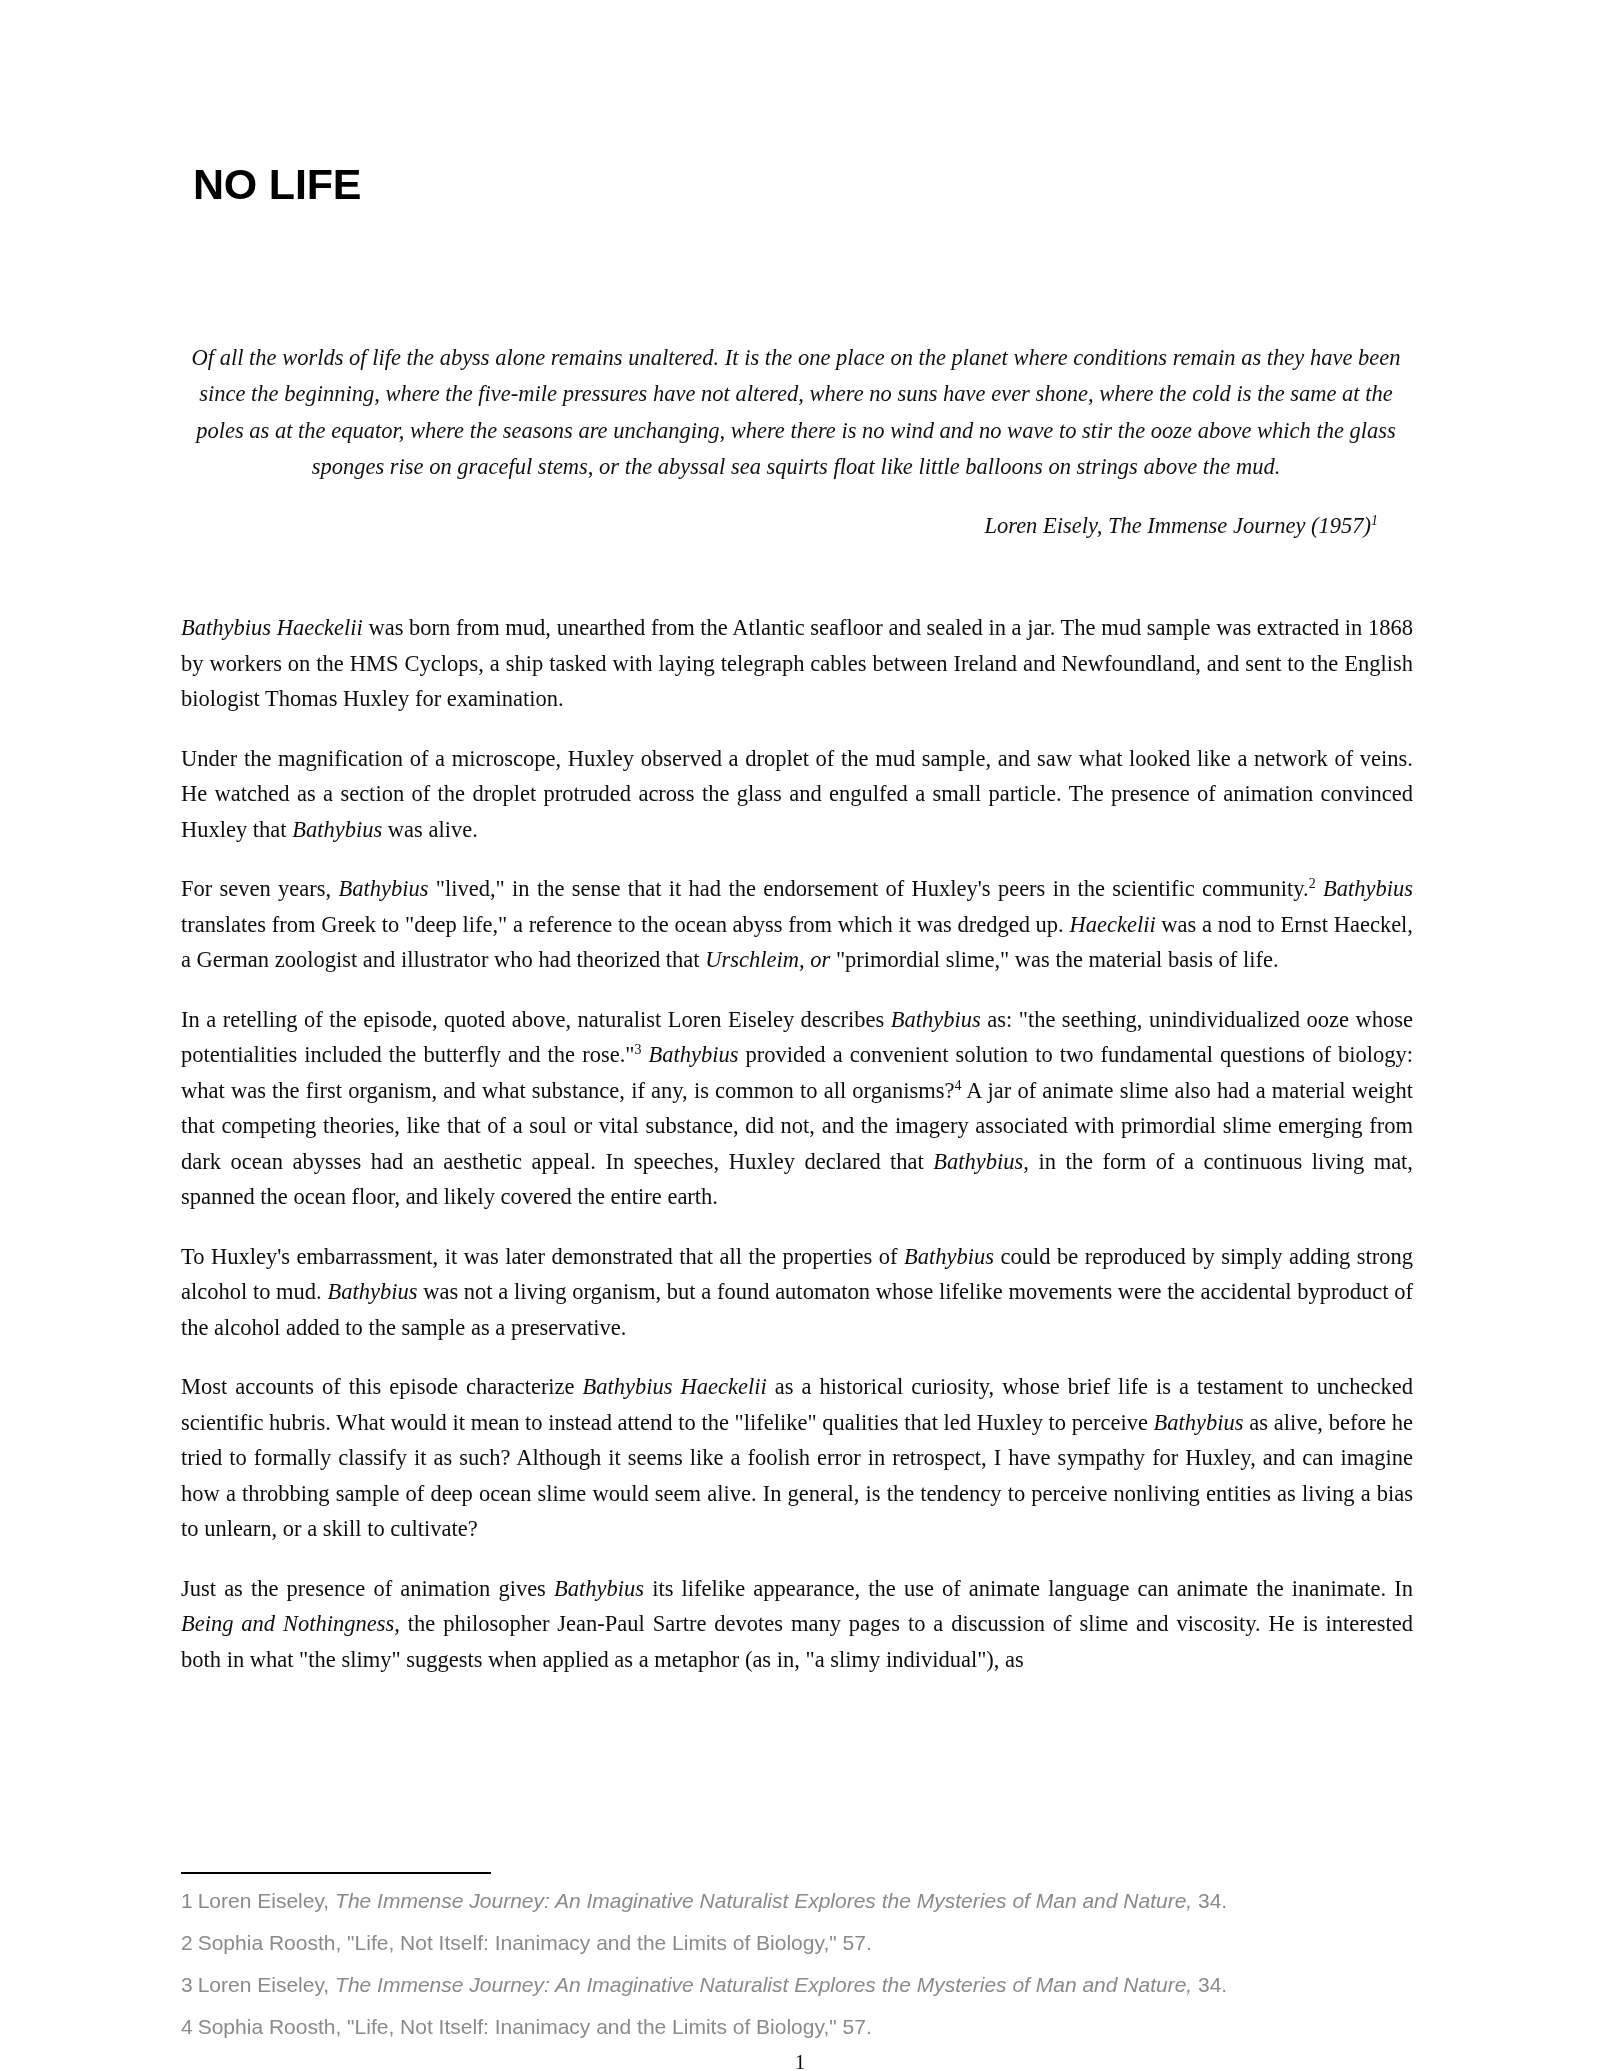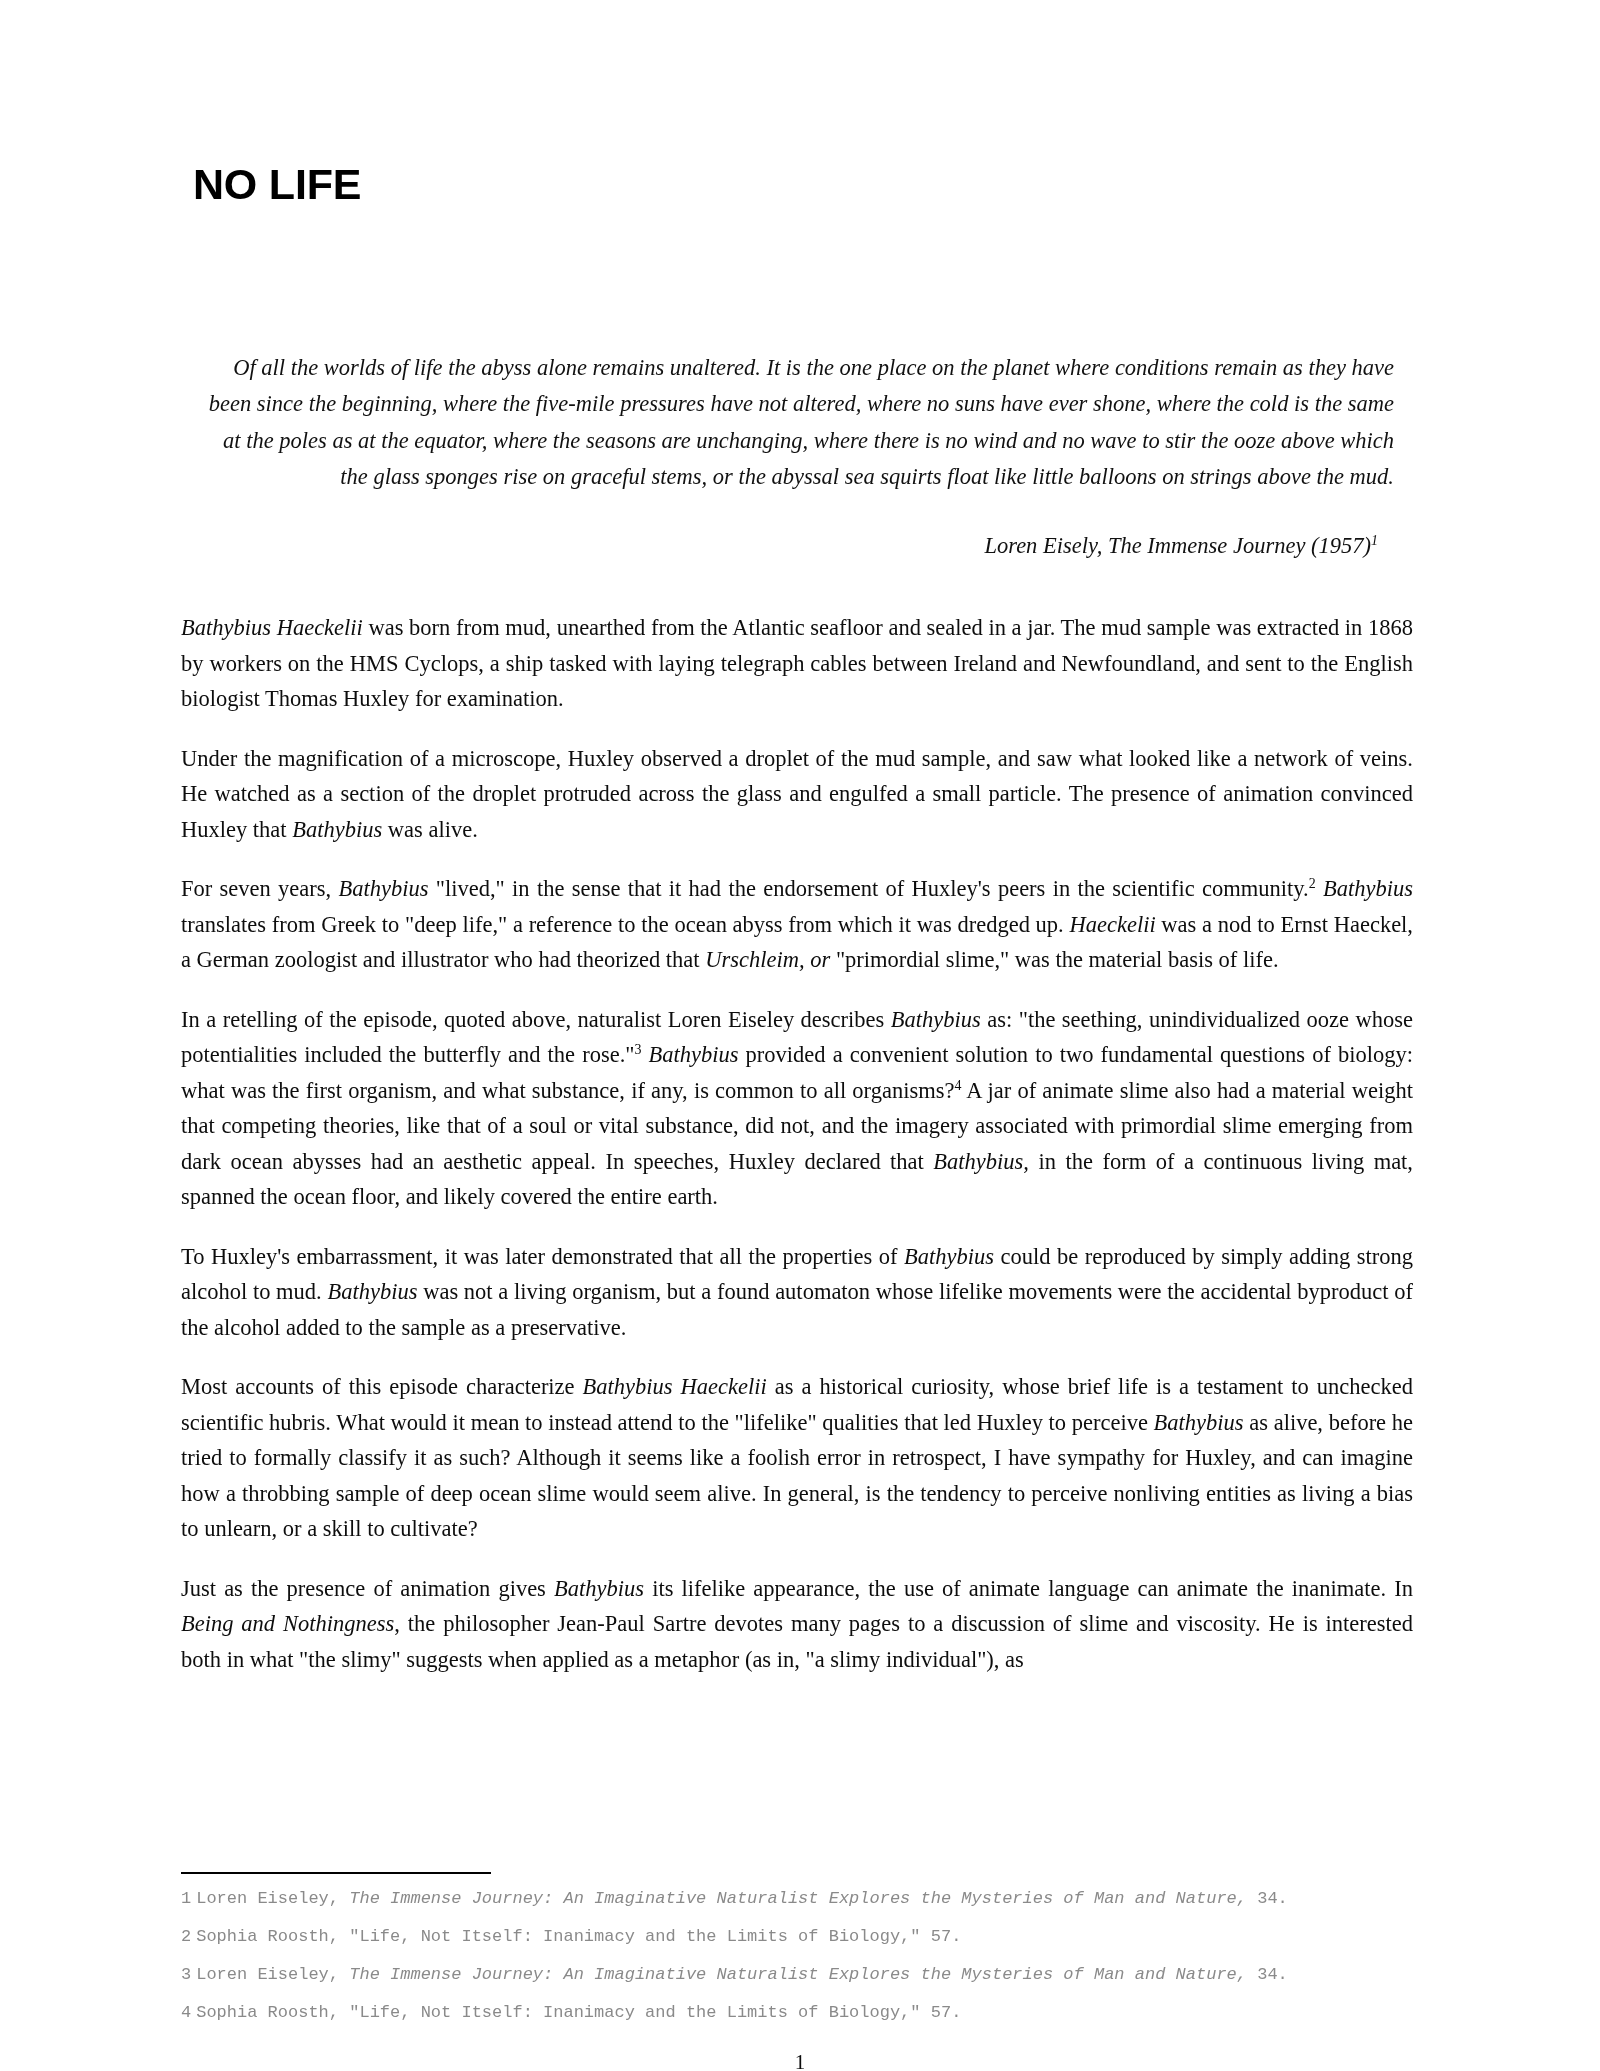--- a/index.html
+++ b/index.html
@@ -49,22 +49,22 @@
     left: 180px;
     top: 332px;
     width: 1232px;
   }
   .epigraph-text {
     font-family: "Liberation Serif", "DejaVu Serif", serif;
     font-style: italic;
     font-size: 22.5px;
     line-height: 36.4px;
     color: #111111;
-    margin: 18px;
-    text-align: right;
+    margin: 8px;
+    text-align: center;
   }
   .epigraph-attrib {
     font-family: "Liberation Serif", "DejaVu Serif", serif;
     font-style: italic;
     font-size: 22.5px;
     line-height: 36.4px;
     color: #111111;
     margin: 0;
     text-align: right;
     padding-top: 14px;
@@ -104,22 +104,22 @@
     width: 1240px;
   }
   .footnote-rule {
     width: 310px;
     height: 0;
     border: 0;
     border-top: 2px solid #000000;
     margin: 0 0 16px 0;
   }
   .footnote {
-    font-family: Liberation Mono, monospace;
-    font-size: 17px;
+    font-family: Liberation Sans, sans-serif;
+    font-size: 21px;
     line-height: 1.0;
     color: #8a8a8a;
     margin: 0 0 21px 0;
     white-space: nowrap;
   }
   .footnote:last-child { margin-bottom: 0; }
   .footnote i { font-style: italic; }
   .footnote .fn-num { margin-right: 5px; }
 
   

